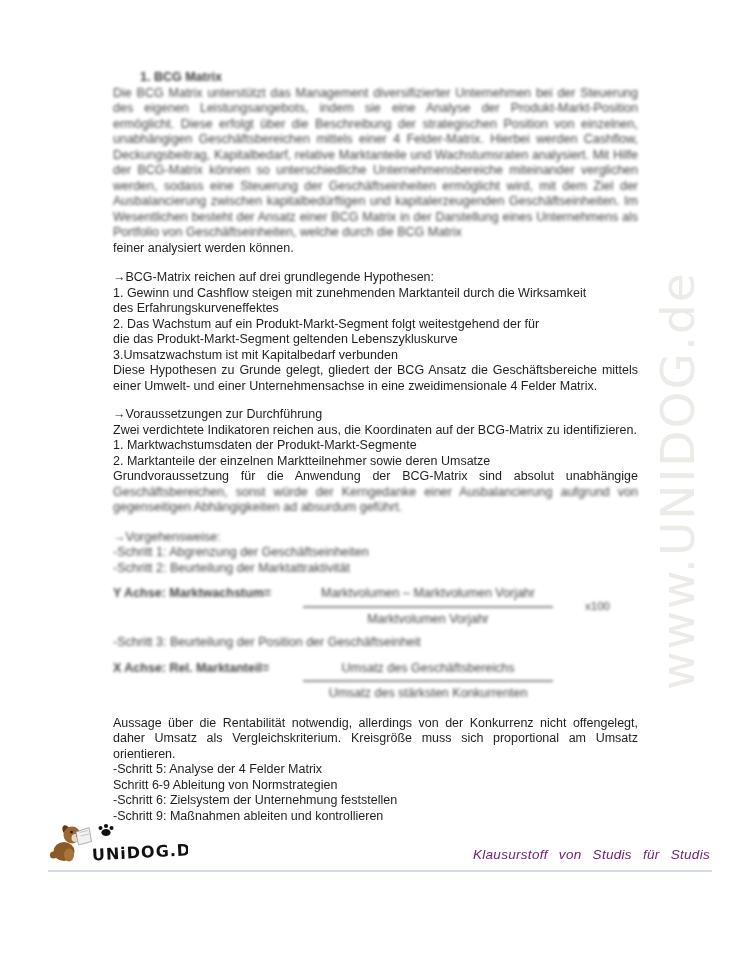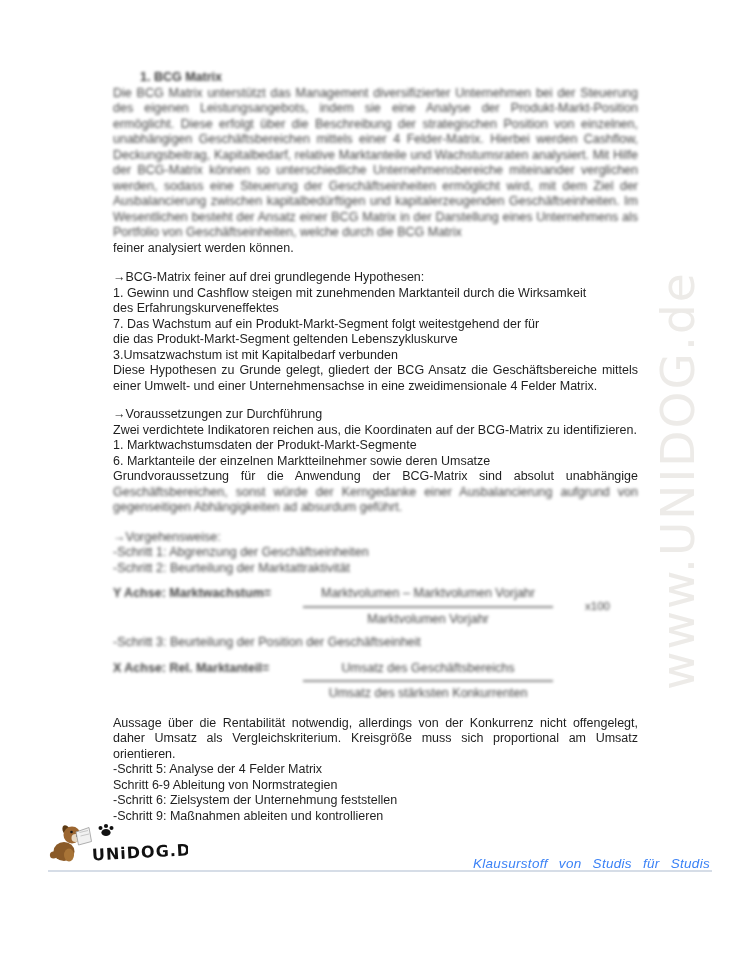--- a/index.html
+++ b/index.html
@@ -32,54 +32,54 @@
   .f-label{width:190px;font-weight:bold;flex:none;}
   .frac{width:250px;flex:none;text-align:center;}
   .frac .num{padding-bottom:4px;}
   .frac .bar{height:0;border-top:2px solid #8d8d8d;margin-bottom:4px;}
   .f-mult{margin-left:32px;align-self:center;font-size:11.5px;}
   
   .footer{position:absolute;left:46px;right:38px;bottom:3px;height:58px;z-index:1;}
   .footer-line{position:absolute;left:2px;right:0;bottom:0;height:2px;background:#cfd7e3;opacity:.85;}
   .logo{position:absolute;left:2px;bottom:6px;width:140px;height:46px;}
   .tagline{
-    position:absolute;right:2px;bottom:1px;font-style:italic;
-    color:#3b82f6;font-size:13.5px;word-spacing:7px;letter-spacing:.3px;margin-top:8px;
+    position:absolute;right:2px;bottom:10px;font-style:italic;
+    color:#701a75;font-size:13.5px;word-spacing:7px;letter-spacing:.3px;margin-top:8px;
   }
 </style>
 </head>
 <body>
 
 <div class="page">
 
   <div class="watermark">www.UNIDOG.de</div>
 
   <div class="content">
 
     <div class="doc-title blur-soft">1.  BCG Matrix</div>
 
     <p class="just blur">Die BCG Matrix unterstützt das Management diversifizierter Unternehmen bei der Steuerung des eigenen Leistungsangebots, indem sie eine Analyse der Produkt-Markt-Position ermöglicht. Diese erfolgt über die Beschreibung der strategischen Position von einzelnen, unabhängigen Geschäftsbereichen mittels einer 4 Felder-Matrix. Hierbei werden Cashflow, Deckungsbeitrag, Kapitalbedarf, relative Marktanteile und Wachstumsraten analysiert. Mit Hilfe der BCG-Matrix können so unterschiedliche Unternehmensbereiche miteinander verglichen werden, sodass eine Steuerung der Geschäftseinheiten ermöglicht wird, mit dem Ziel der Ausbalancierung zwischen kapitalbedürftigen und kapitalerzeugenden Geschäftseinheiten. Im Wesentlichen besteht der Ansatz einer BCG Matrix in der Darstellung eines Unternehmens als Portfolio von Geschäftseinheiten, welche durch die BCG Matrix</p>
     <div class="line">feiner analysiert werden können.</div>
 
     <div class="gap14"></div>
 
-    <div class="line">→BCG-Matrix feiner auf drei grundlegende Hypothesen:</div>
+    <div class="line">→BCG-Matrix reichen auf drei grundlegende Hypothesen:</div>
     <div class="line">1. Gewinn und Cashflow steigen mit zunehmenden Marktanteil durch die Wirksamkeit</div>
     <div class="line">des Erfahrungskurveneffektes</div>
-    <div class="line">7. Das Wachstum auf ein Produkt-Markt-Segment folgt weitestgehend der für</div>
+    <div class="line">2. Das Wachstum auf ein Produkt-Markt-Segment folgt weitestgehend der für</div>
     <div class="line">die das Produkt-Markt-Segment geltenden Lebenszykluskurve</div>
     <div class="line">3.Umsatzwachstum ist mit Kapitalbedarf verbunden</div>
     <p class="just">Diese Hypothesen zu Grunde gelegt, gliedert der BCG Ansatz die Geschäftsbereiche mittels einer Umwelt- und einer Unternehmensachse in eine zweidimensionale 4 Felder Matrix.</p>
 
     <div class="gap13"></div>
 
     <div class="line">→Voraussetzungen zur Durchführung</div>
     <p class="just">Zwei verdichtete Indikatoren reichen aus, die Koordinaten auf der BCG-Matrix zu identifizieren.</p>
     <div class="line">1. Marktwachstumsdaten der Produkt-Markt-Segmente</div>
-    <div class="line">6. Marktanteile der einzelnen Marktteilnehmer sowie deren Umsatze</div>
+    <div class="line">2. Marktanteile der einzelnen Marktteilnehmer sowie deren Umsatze</div>
     <p class="fjust">Grundvoraussetzung für die Anwendung der BCG-Matrix sind absolut unabhängige</p>
     <p class="just blur">Geschäftsbereichen, sonst würde der Kerngedanke einer Ausbalancierung aufgrund von gegenseitigen Abhängigkeiten ad absurdum geführt.</p>
 
     <div class="gap14"></div>
 
     <div class="blur">
       <div class="line">→Vorgehensweise:</div>
       <div class="line">-Schritt 1: Abgrenzung der Geschäftseinheiten</div>
       <div class="line">-Schritt 2: Beurteilung der Marktattraktivität</div>
     </div>

